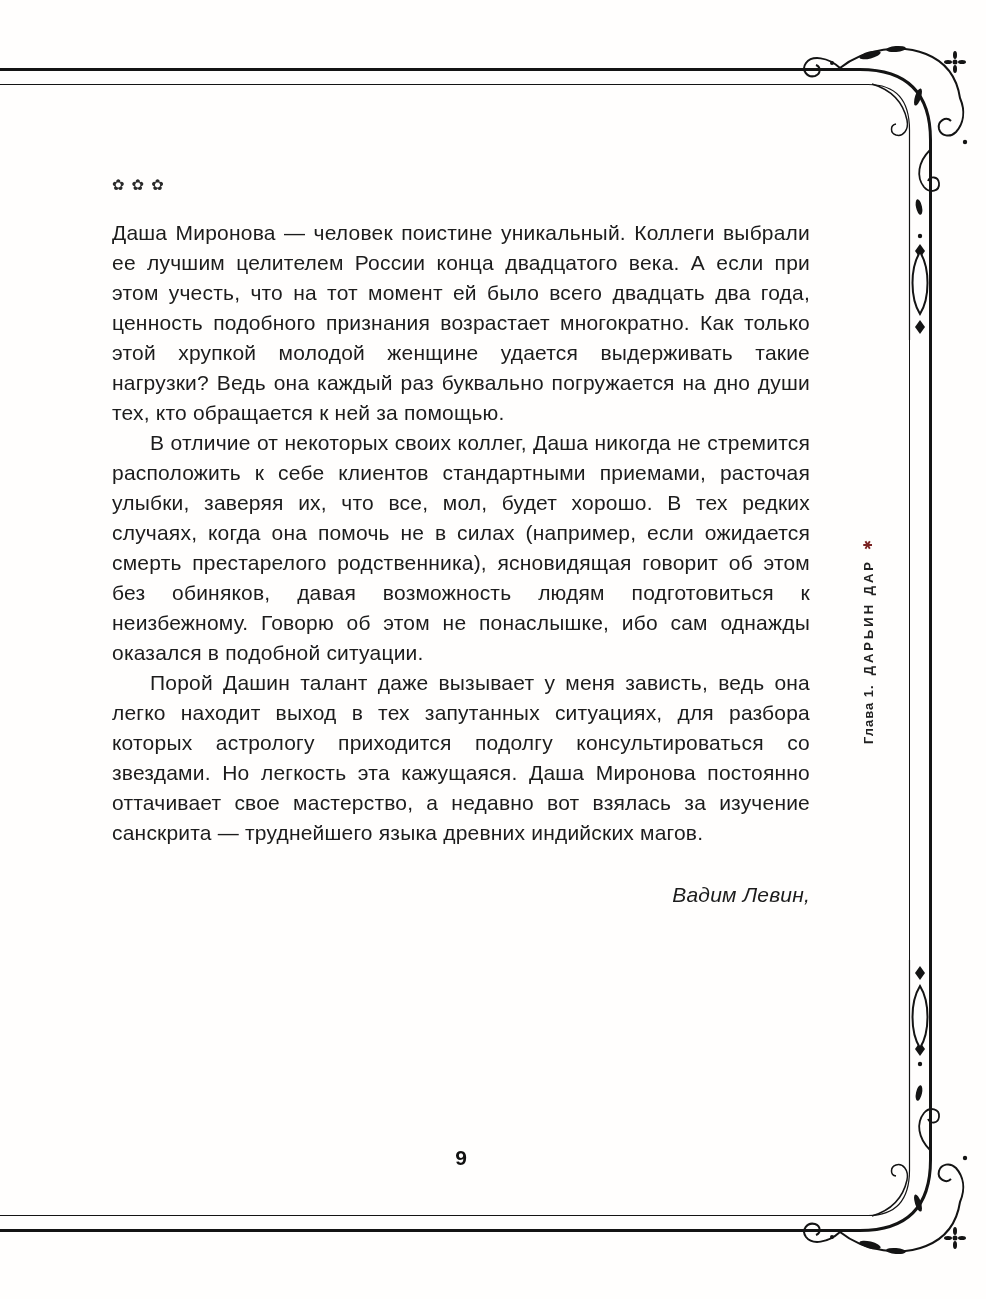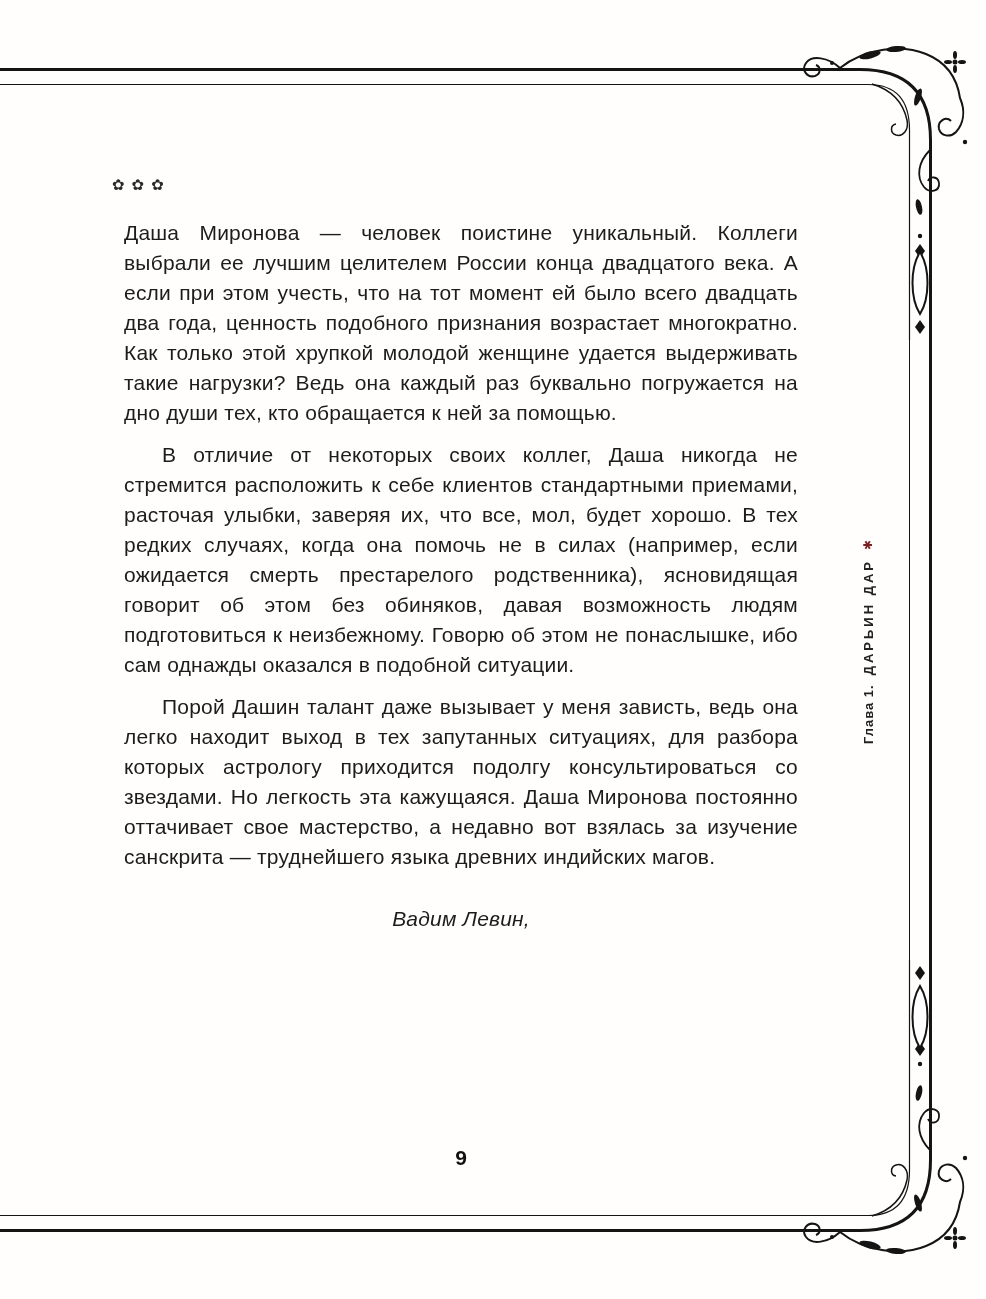--- a/index.html
+++ b/index.html
@@ -37,26 +37,26 @@
     line-height: 30px;
     letter-spacing: 0.2px;
   }
   .ornament {
     font-size: 15px;
     letter-spacing: 7px;
     margin-bottom: 18px;
     color: #2a2a2a;
     text-align: left;
   }
-  .text-col p { margin: 12px; text-indent: 38px; }
+  .text-col p { margin: 0; text-indent: 38px; }
   .text-col p.first { text-indent: 0; }
 
   .signature {
     margin-top: 32px;
-    text-align: center;
+    text-align: right;
     font-style: italic;
     font-size: 21px;
     line-height: 30px;
   }
 
   .page-number {
     position: absolute;
     left: 112px;
     top: 1146px;
     width: 698px;

